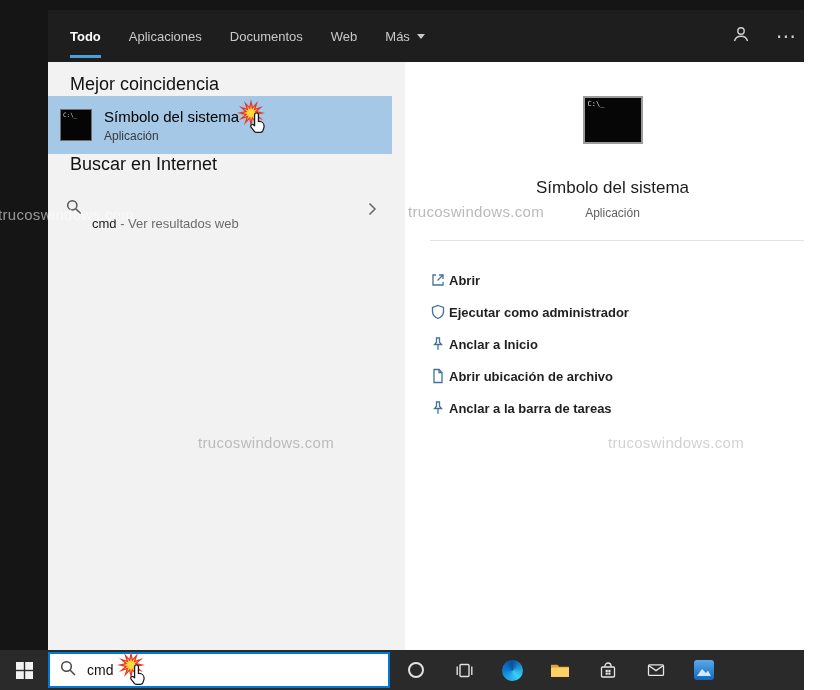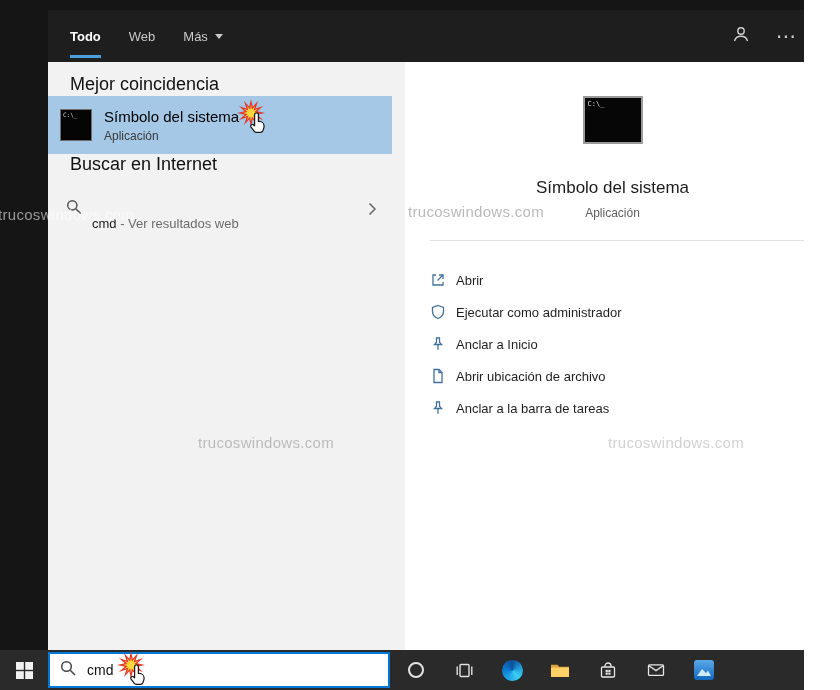--- a/index.html
+++ b/index.html
@@ -39,21 +39,21 @@
   .web-text .suffix { color:#6b6b6b; }
   .web-chevron { position:absolute; right:28px; top:50%; transform:translateY(-50%); display:flex; }
 
   .sw-right { position:absolute; left:357px; top:52px; right:0; bottom:0; background:#fff; }
   .cmd-icon-lg { position:absolute; left:50%; transform:translateX(-50%); top:34px; width:60px; height:48px; background:#060606; border:2px solid #9b9b9b; }
   .cmd-icon-lg span { position:absolute; left:3px; top:2px; font-family:"DejaVu Sans Mono",monospace; font-size:7px; color:#d8d8d8; }
   .dp-title { position:absolute; top:116px; width:100%; text-align:center; font-size:17px; color:#1c1c1c; }
   .dp-sub { position:absolute; top:144px; width:100%; text-align:center; font-size:12px; color:#5f5f5f; }
   .dp-divider { position:absolute; left:25px; right:0; top:178px; height:1px; background:#e2e2e2; }
   .actions { position:absolute; left:0; right:0; top:202px; }
-  .action-row { display:flex; align-items:center; height:32px; padding-left:25px; gap:10px; cursor:default; }
+  .action-row { display:flex; align-items:center; height:32px; padding-left:25px; gap:3px; cursor:default;font-weight:bold; }
   .action-icon { flex:none; display:flex; }
   .action-label { font-size:13px; color:#1f1f1f; }
 
   
   .taskbar { position:absolute; left:0; top:650px; width:840px; height:40px; background:#2a2a2a; display:flex; align-items:center; }
   .start-btn { width:48px; height:40px; display:flex; align-items:center; justify-content:center; }
   .tb-search { width:342px; height:36px; background:#fff; border:2px solid #0078d7; display:flex; align-items:center; padding-left:10px; gap:10px; }
   .tb-search input { border:none; outline:none; font-size:14px; color:#111; width:240px; background:transparent; font-family:inherit; }
   .tb-icons { display:flex; margin-left:2px; }
   .tb-icon { width:48px; height:40px; display:flex; align-items:center; justify-content:center; }
@@ -82,20 +82,26 @@
 
   <div class="search-window">
 
     <div class="sw-header">
       <div class="tabs">
         <div class="tab tab--active">
           <span>Todo</span>
           <div class="tab-underline"></div>
         </div>
         <div class="tab">
+          <span>Aplicaciones</span>
+        </div>
+        <div class="tab">
+          <span>Documentos</span>
+        </div>
+        <div class="tab">
           <span>Web</span>
         </div>
         <div class="tab">
           <span>Más</span>
           <div class="tab-caret"></div>
         </div>
       </div>
       <div class="hdr-right">
         <span>
           <svg width="18" height="18" viewBox="0 0 18 18" fill="none" stroke="#cfcfcf" stroke-width="1.4">

